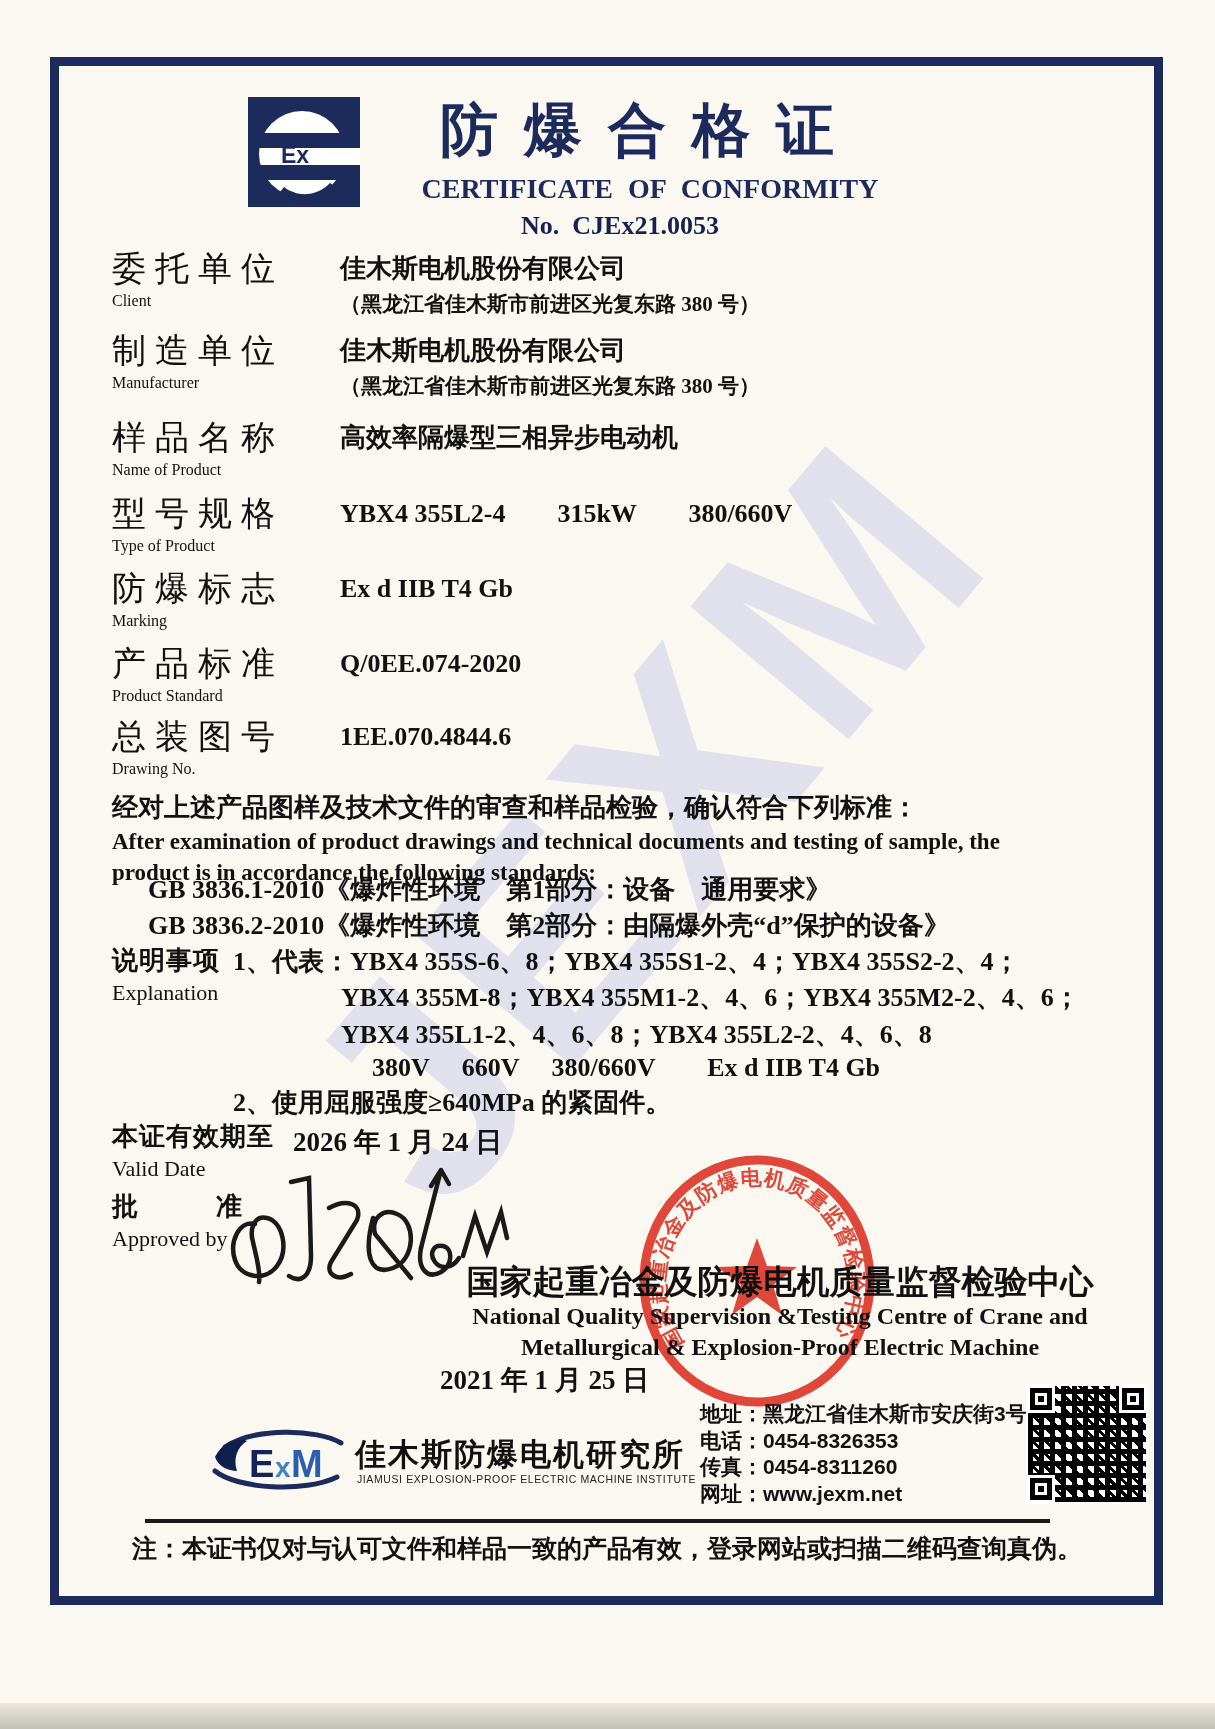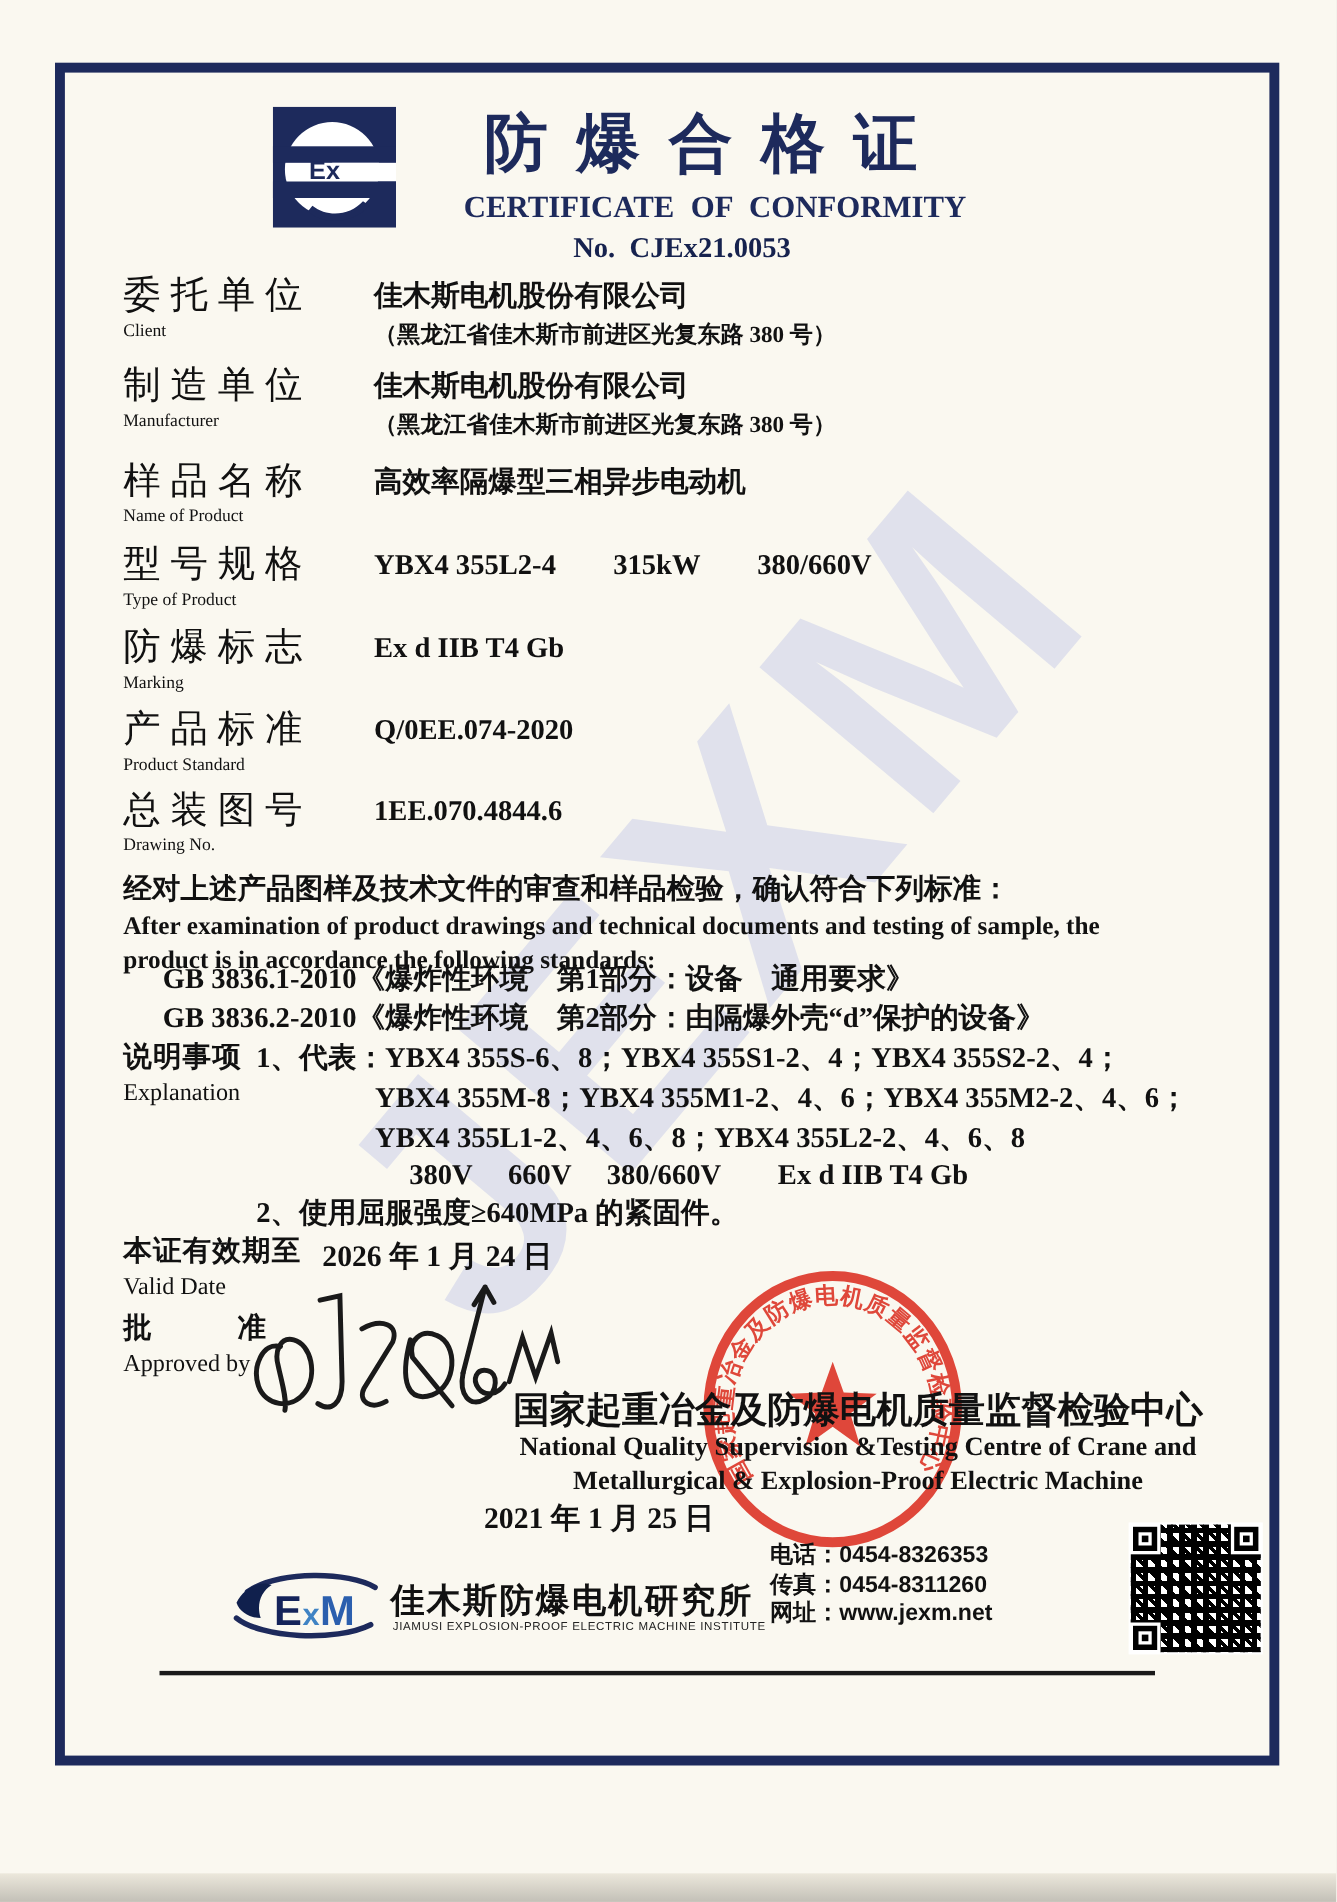--- a/index.html
+++ b/index.html
@@ -213,20 +213,23 @@
     </svg>
   </div>
 
   <div class="auth-name">国家起重冶金及防爆电机质量监督检验中心</div>
   <div class="auth-en">National Quality Supervision &amp;Testing Centre of Crane and</div>
   <div class="auth-en auth-en2">Metallurgical &amp; Explosion-Proof Electric Machine</div>
   <div class="auth-date">2021 年 1 月 25 日</div>
 
   <div class="contact">
     <div>
+      <span>地址：</span><span>黑龙江省佳木斯市安庆街3号</span>
+    </div>
+    <div>
       <span>电话：</span><span>0454-8326353</span>
     </div>
     <div>
       <span>传真：</span><span>0454-8311260</span>
     </div>
     <div>
       <span>网址：</span><span>www.jexm.net</span>
     </div>
   </div>
 
@@ -244,15 +247,16 @@
       <path d="M10,30 C18,14 34,10 42,14 C32,20 28,32 32,44 C23,44 13,39 10,30 Z" fill="#10204d"></path>
       <text x="44" y="50" font-family="Liberation Sans, DejaVu Sans, sans-serif" font-size="38" font-weight="bold" fill="#14235a">E</text>
       <text x="70" y="50" font-family="Liberation Sans, DejaVu Sans, sans-serif" font-size="28" font-weight="bold" fill="#3f83c4">x</text>
       <text x="86" y="50" font-family="Liberation Sans, DejaVu Sans, sans-serif" font-size="38" font-weight="bold" fill="#2b5fae">M</text>
     </svg>
   </div>
   <div class="inst-cn">佳木斯防爆电机研究所</div>
   <div class="inst-en">JIAMUSI EXPLOSION-PROOF ELECTRIC MACHINE INSTITUTE</div>
 
   <div class="divider"></div>
+  <div class="note">注：本证书仅对与认可文件和样品一致的产品有效，登录网站或扫描二维码查询真伪。</div>
 
   <div class="bottom-shadow"></div>
 </div>
 
 </body></html>

